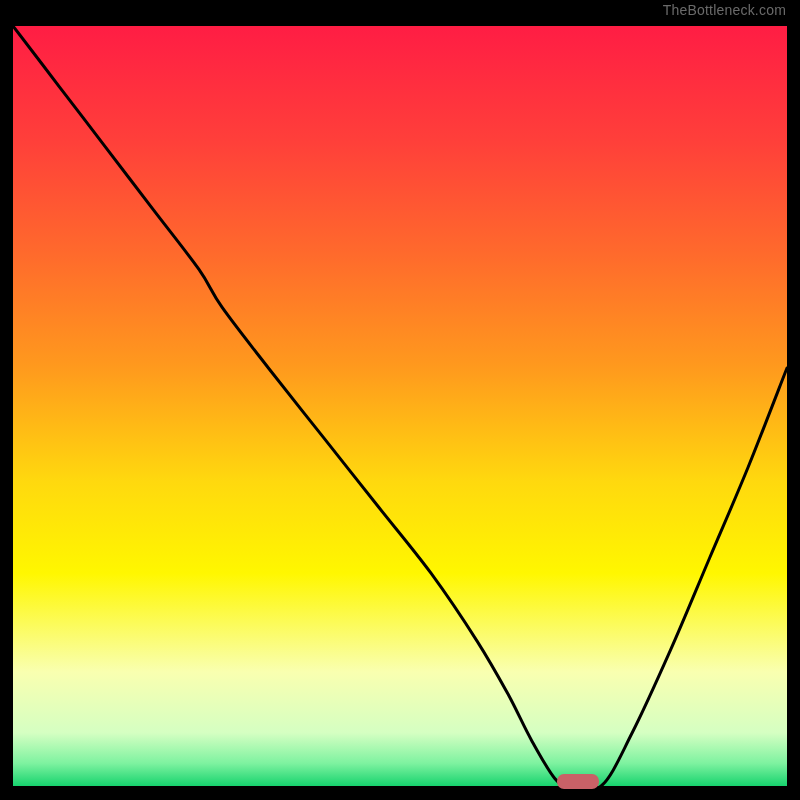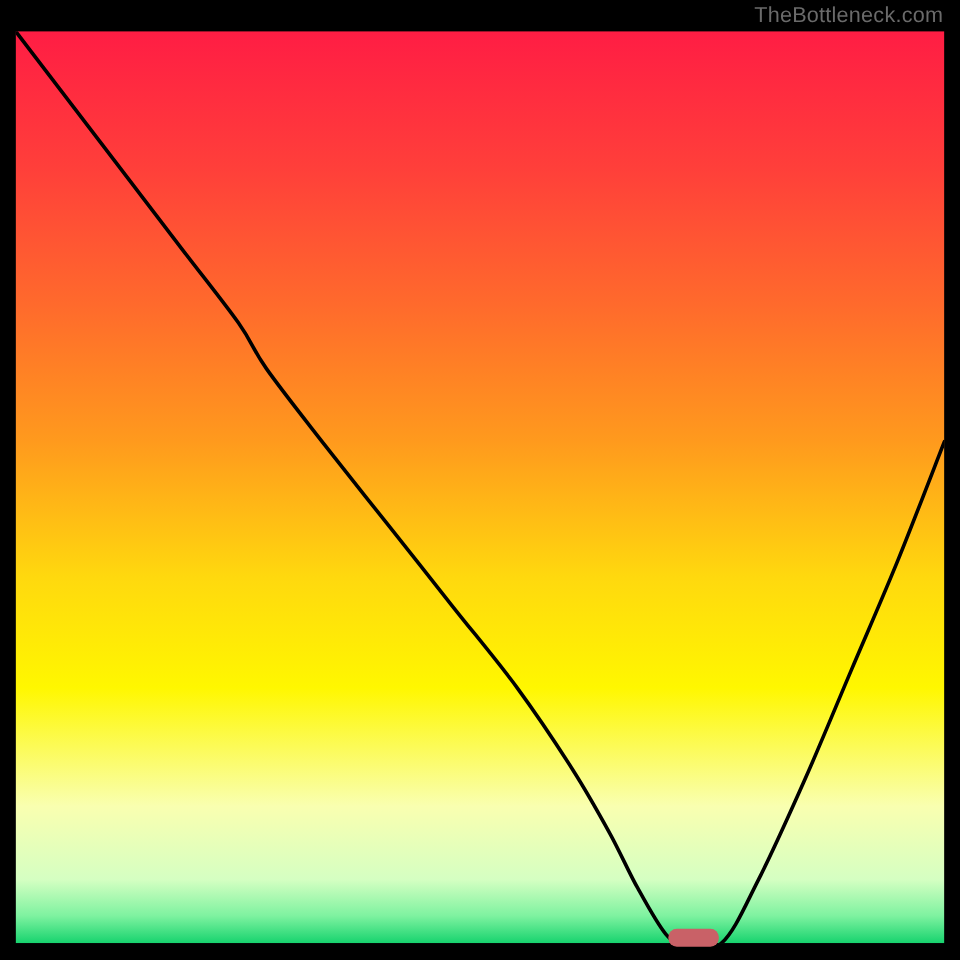--- a/index.html
+++ b/index.html
@@ -23,21 +23,21 @@
     left: 0;
     top: 0;
     width: 774px;
     height: 760px;
   }
   .watermark {
     position: absolute;
     top: 2px;
     right: 14px;
     font-family: Arial, Helvetica, sans-serif;
-    font-size: 18px;
+    font-size: 14px;
     font-weight: 500;
     color: #6a6a6a;
     letter-spacing: 0.2px;
   }
   .marker {
     position: absolute;
     width: 42px;
     height: 15px;
     border-radius: 7px;
     background: #c96167;

